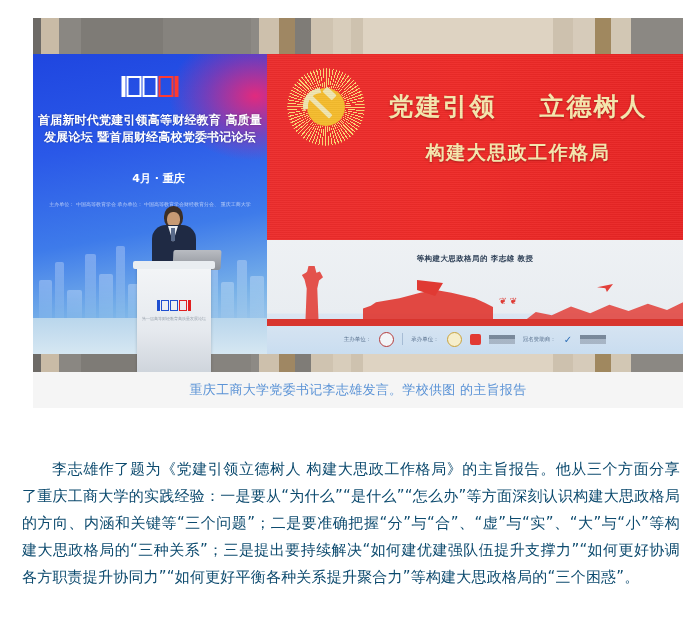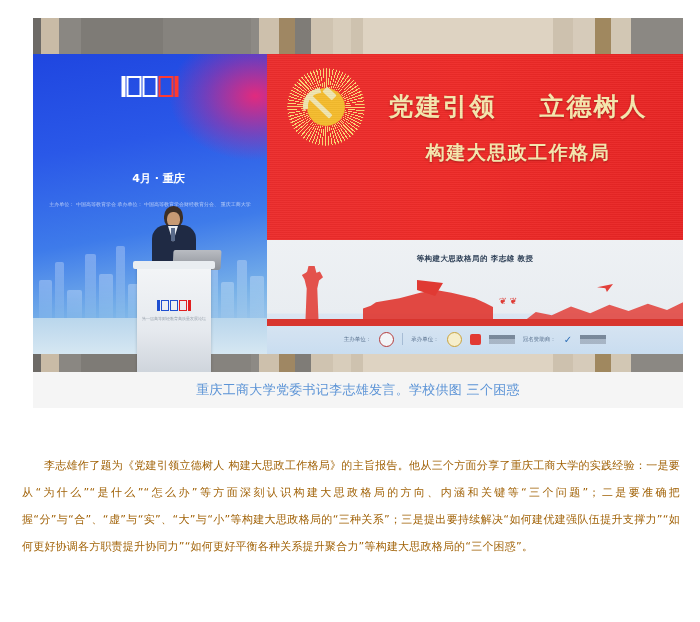--- a/index.html
+++ b/index.html
@@ -436,22 +436,22 @@
     font-size: 13px;
     letter-spacing: .3px;
   }
 
   
   .article {
     position: absolute;
     left: 22px;
     top: 441px;
     width: 658px;
-    color: #a16207;
-    font-size: 11px;
+    color: #0c4a6e;
+    font-size: 15px;
     line-height: 27px;
     text-align: justify;
     text-justify: inter-character;
     text-indent: 2em;
     letter-spacing: .2px;
   }
 </style>
 </head>
 <body>
 
@@ -482,20 +482,23 @@
       </div>
 
       <div class="hec-logo">
         <span class="bar"></span>
         <span class="blk"></span>
         <span class="blk"></span>
         <span class="blk red"></span>
         <span class="stk"></span>
       </div>
 
+      <div class="title-cn">首届新时代党建引领高等财经教育
+高质量发展论坛
+暨首届财经高校党委书记论坛</div>
 
       <div class="subtitle-cn">4月 · 重庆</div>
 
       <div class="orgs">主办单位：
 中国高等教育学会
 
 承办单位：
 中国高等教育学会财经教育分会、
 重庆工商大学</div>
 
@@ -558,16 +561,16 @@
         <span class="lbl">冠名赞助商：</span>
         <span class="check">✓</span>
         <span class="wordmark"></span>
       </div>
     </div>
 
   </div>
 </div>
 
 <div class="caption-bar">
-  <span class="caption-text">重庆工商大学党委书记李志雄发言。学校供图 三个困惑</span>
+  <span class="caption-text">重庆工商大学党委书记李志雄发言。学校供图 的主旨报告</span>
 </div>
 
 <p class="article">李志雄作了题为《党建引领立德树人  构建大思政工作格局》的主旨报告。他从三个方面分享了重庆工商大学的实践经验：一是要从“为什么”“是什么”“怎么办”等方面深刻认识构建大思政格局的方向、内涵和关键等“三个问题”；二是要准确把握“分”与“合”、“虚”与“实”、“大”与“小”等构建大思政格局的“三种关系”；三是提出要持续解决“如何建优建强队伍提升支撑力”“如何更好协调各方职责提升协同力”“如何更好平衡各种关系提升聚合力”等构建大思政格局的“三个困惑”。</p>
 
 </body></html>

